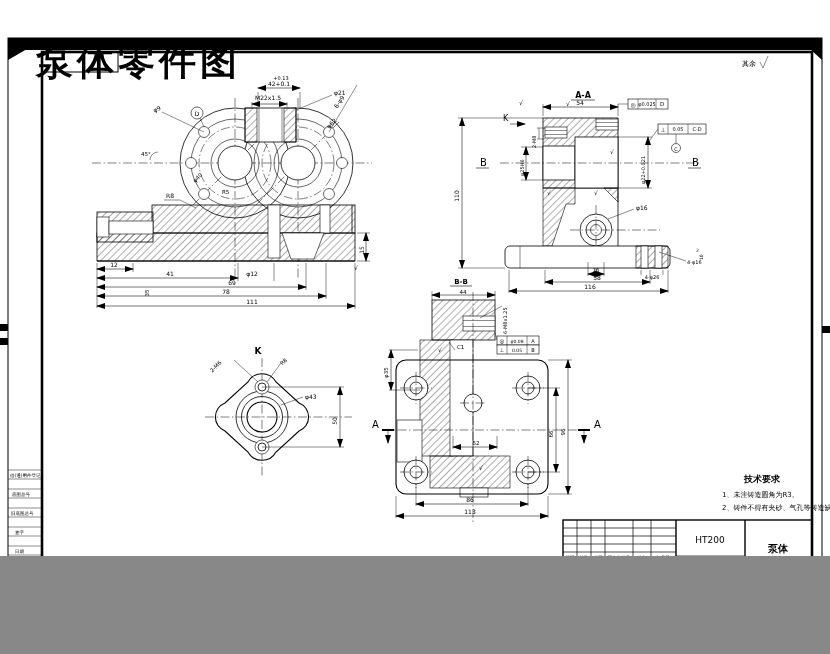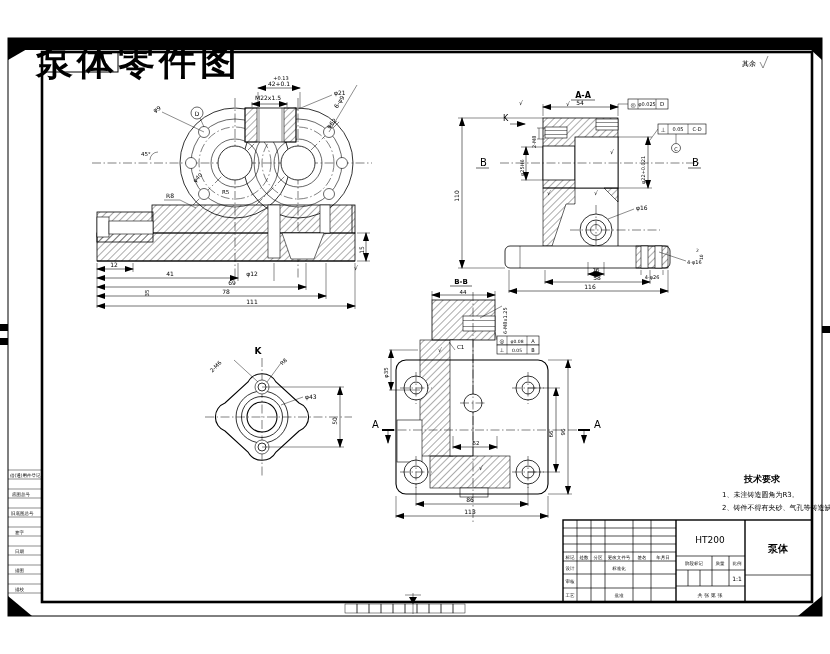--- a/index.html
+++ b/index.html
@@ -1,16 +1,16 @@
 <!DOCTYPE html>
 <html><head>
 <meta charset="utf-8">
 <style>
   html,body{margin:0;padding:0;background:#888;}
-  .sheet{width:830px;height:654px;position:relative;background:#f9a8d4;overflow:hidden;}
+  .sheet{width:830px;height:556px;position:relative;background:#f9a8d4;overflow:hidden;}
   svg{display:block;}
   svg text{font-family:"DejaVu Sans","Liberation Sans",sans-serif;fill:#000;}
   .t4{font-size:4.5px}.t5{font-size:5px}.t55{font-size:5.5px}.t6{font-size:6px}
   .t7{font-size:7px}.t8{font-size:8px}.t9{font-size:9px}.t10{font-size:10px}
   .mid{text-anchor:middle}
   .bold{font-weight:bold}
   .title-red{font-family:"DejaVu Serif","Liberation Serif",serif;font-weight:bold;font-size:37px;letter-spacing:4px;}
   .ol{fill:none;stroke:#000;stroke-width:1.1}
   .o8{fill:none;stroke:#000;stroke-width:.8}
   .o6{fill:none;stroke:#000;stroke-width:.6}

